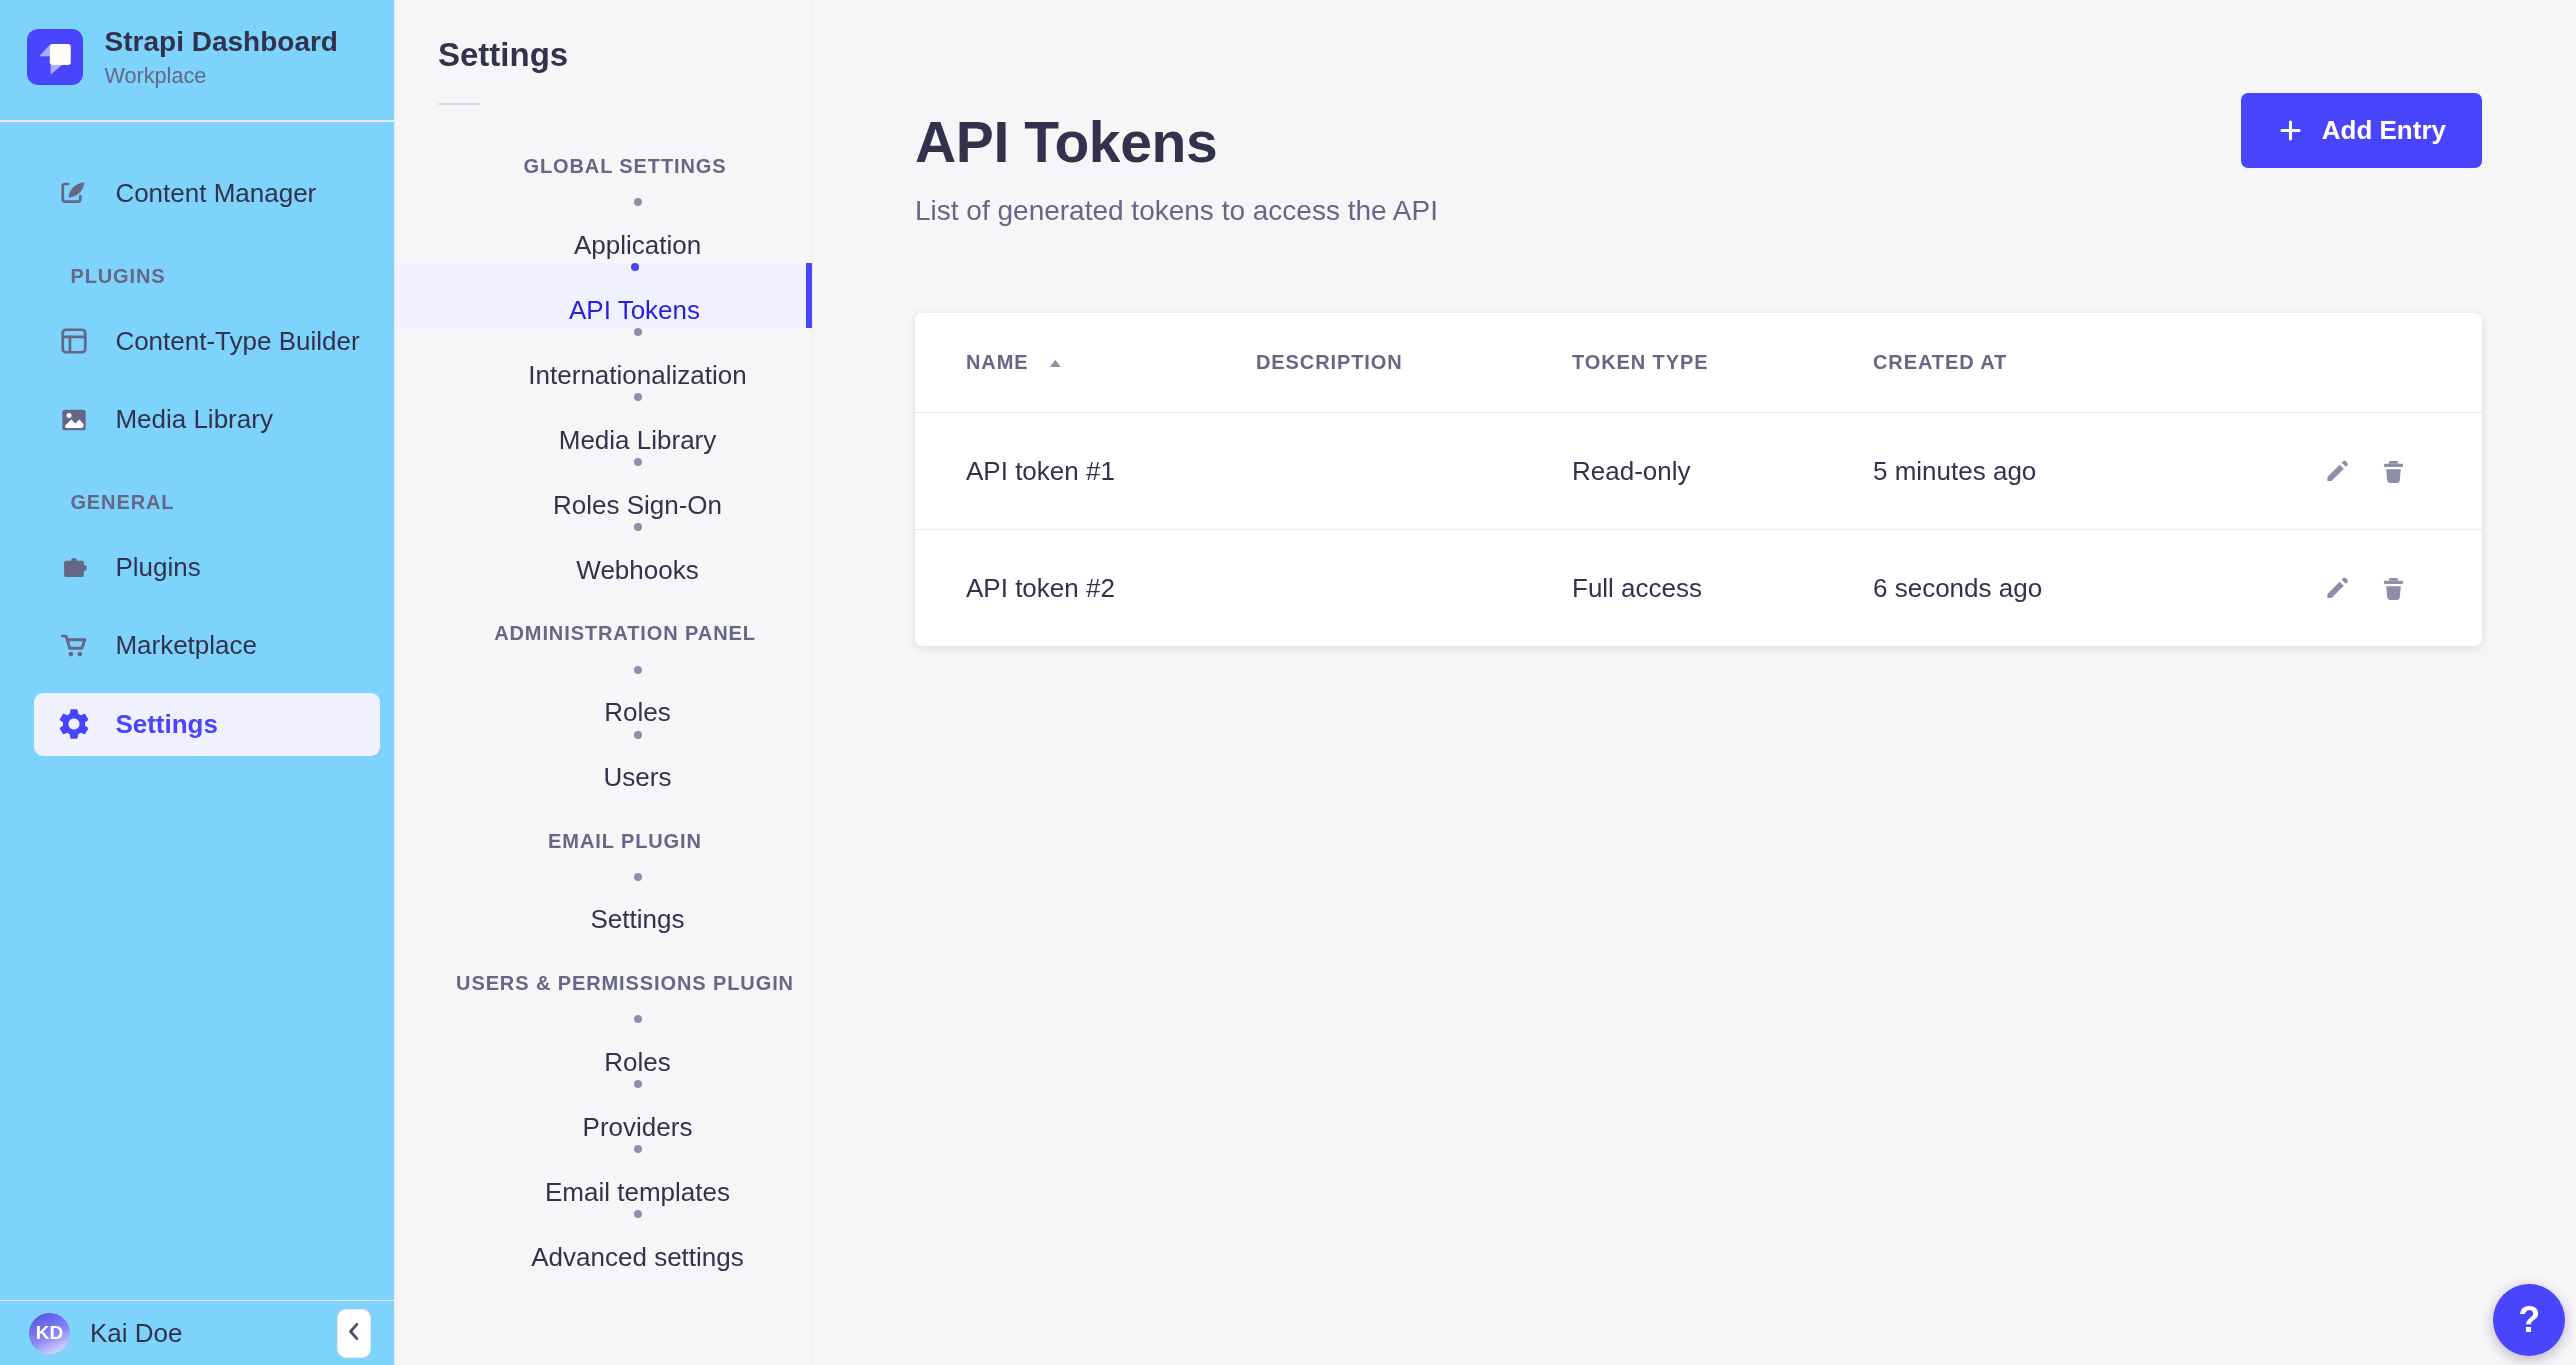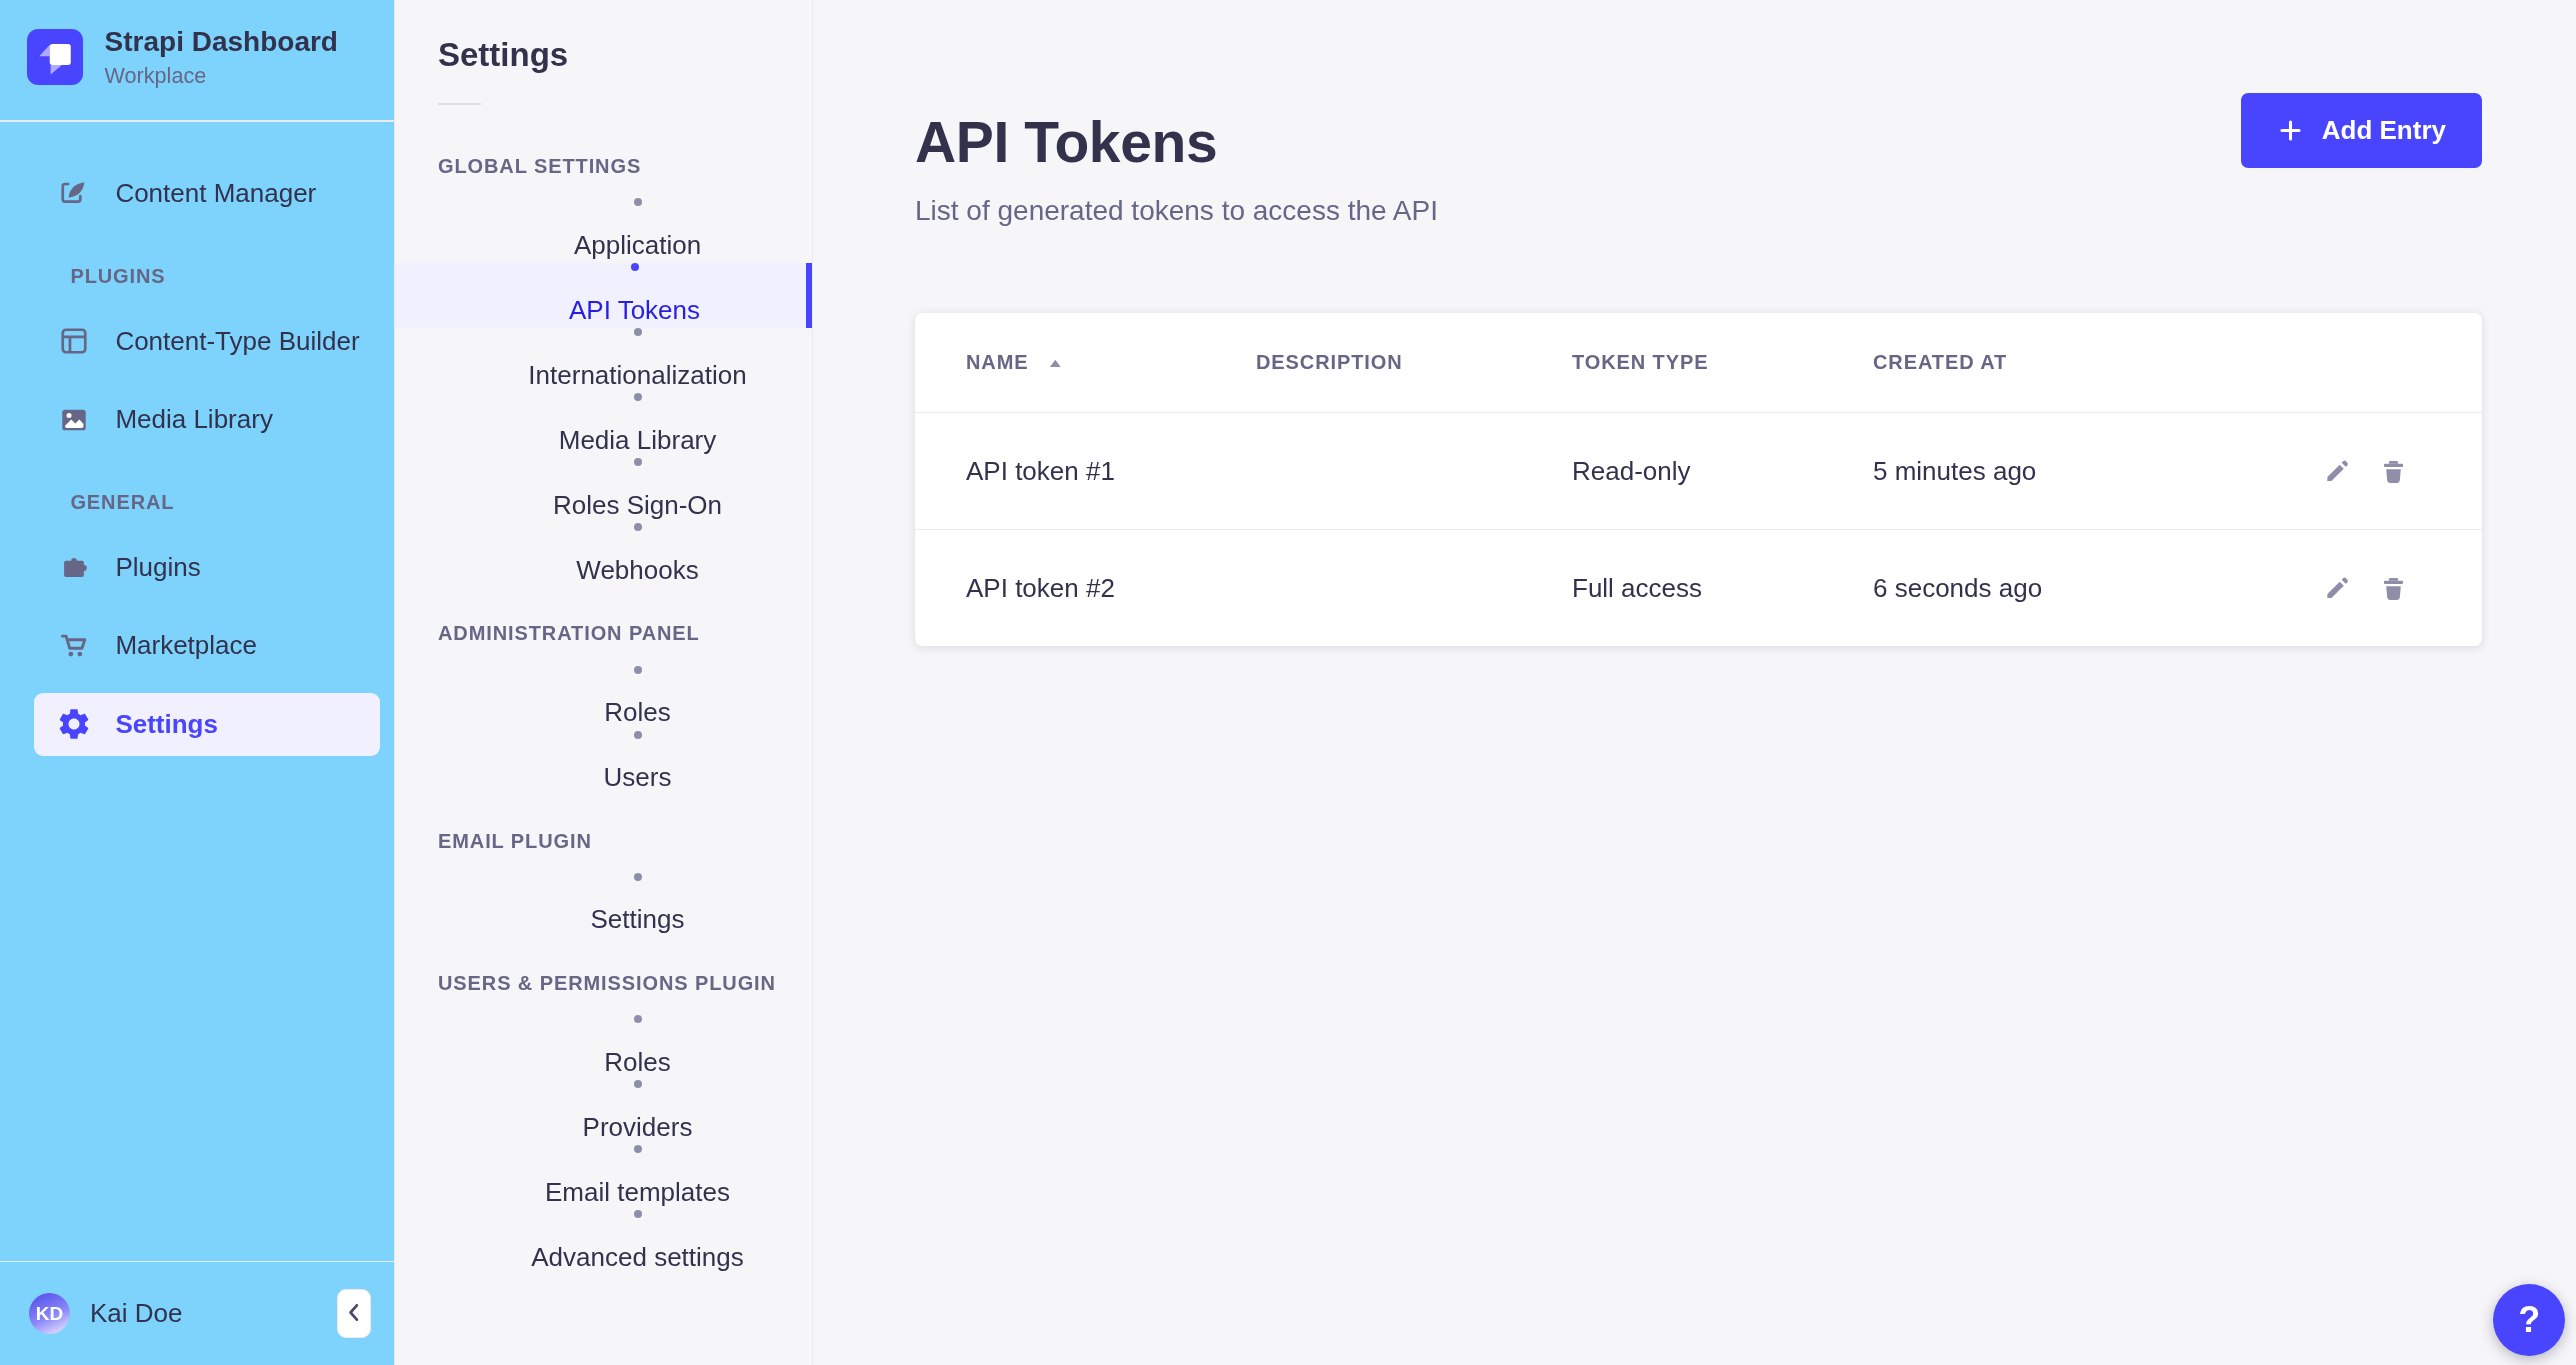--- a/index.html
+++ b/index.html
@@ -37,21 +37,21 @@
   .nav-item .ico { width: 36px; height: 36px; flex: 0 0 36px; }
   .nav-item .ico svg { display: block; }
   .nav-item.selected { background: #F0F0FF; color: #4945FF; font-weight: 600; }
   .sec-lbl {
     margin: 40px 0 21.6px 36px;
     font-size: 20px; line-height: 23.4px; font-weight: 700;
     letter-spacing: 0.9px; color: #666687;
   }
   .navfoot {
     margin-top: auto; border-top: 1.8px solid #EAEAEF;
-    height: 104px; display: flex; align-items: center;
+    height: 65px; display: flex; align-items: center;
     padding: 0 23.4px 0 29px;
   }
   .avatar {
     width: 41px; height: 41px; border-radius: 50%;
     background: linear-gradient(155deg, #544FE8 5%, #8A87F8 55%, #F2F1FF 100%);
     color: #FFFFFF; font-size: 19px; font-weight: 700;
     display: flex; align-items: center; justify-content: center;
     cursor: pointer;
   }
   .uname { font-size: 26px; color: #32324D; margin-left: 20px; }
@@ -66,21 +66,21 @@
     width: 418px; min-width: 418px;
     background: #F6F6F9;
     border-right: 1.8px solid #EAEAEF;
     padding-top: 36px;
   }
   .subnav h2 { font-size: 33px; font-weight: 700; color: #32324D; margin-left: 43px; }
   .sdiv { width: 43px; height: 1.8px; background: #DCDCE4; margin: 29px 0 0 43px; }
   .snav-lbl {
     margin: 34px 0 20px 43px;
     font-size: 20px; line-height: 23.4px; font-weight: 700;
-    letter-spacing: 0.9px; color: #666687;
+    letter-spacing: 0.9px; color: #666687; text-align: center;
   }
   .snav-lbl.first { margin-top: 50px; }
   .snav-item {
     height: 65px; display: flex; align-items: center;
     padding-left: 68px; gap: 23.4px; cursor: pointer; text-decoration: none; flex-direction: column;
   }
   .snav-item .dot { width: 8px; height: 8px; border-radius: 50%; background: #8E8EA9; flex: 0 0 8px; }
   .snav-item .s-lbl { font-size: 26px; color: #32324D; }
   .snav-item.selected { background: #F0F0FF; border-right: 6.3px solid #4945FF; }
   .snav-item.selected .dot { background: #4945FF; }

